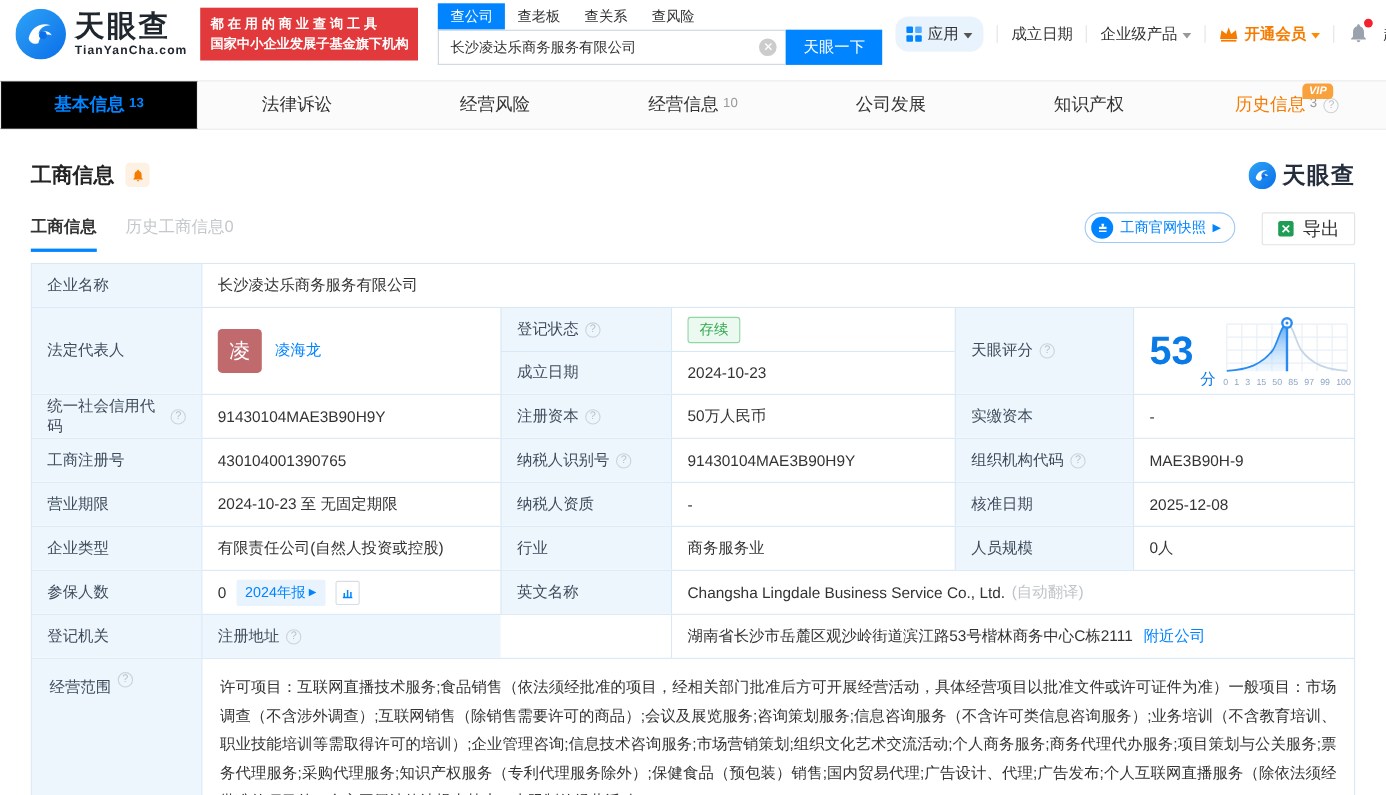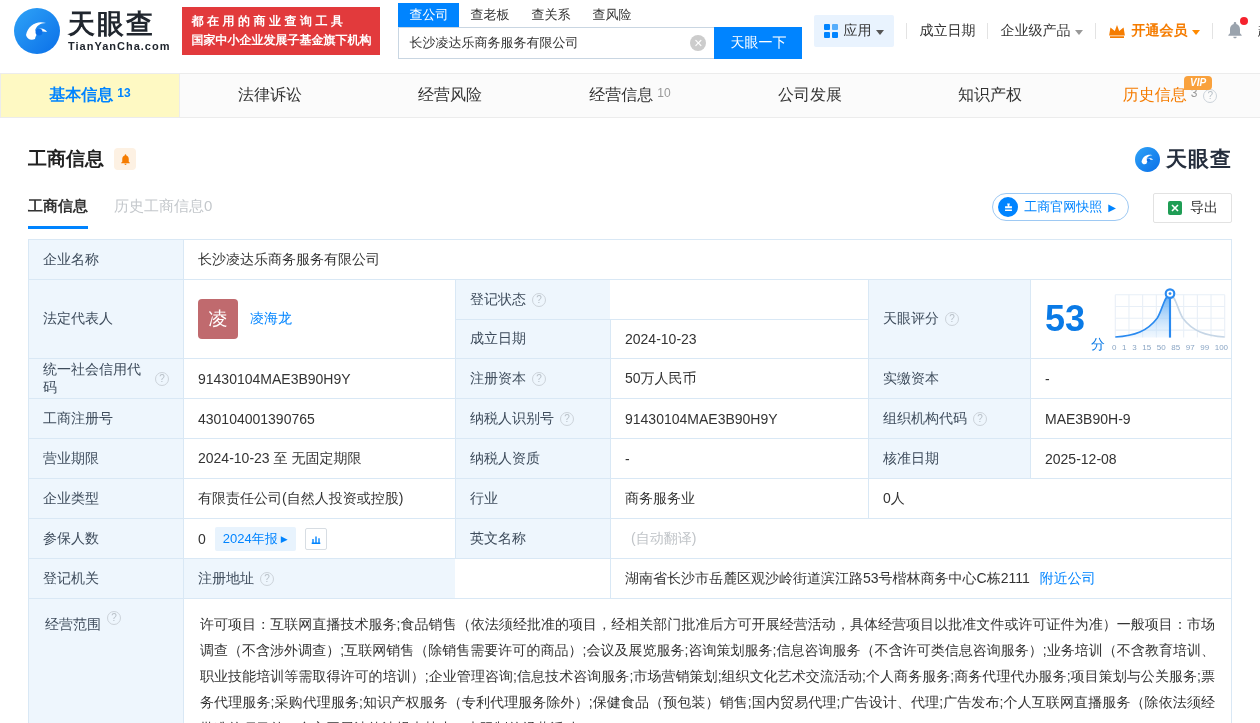--- a/index.html
+++ b/index.html
@@ -27,40 +27,40 @@
   .sbox{position:relative;}
   .sbox input{width:316px; height:32px; border:1px solid #c9d6e2; border-right:none;
     padding:0 30px 0 10px; font-size:13px; color:#333; outline:none;
     font-family:"Liberation Sans","DejaVu Sans",sans-serif;}
   .clear{position:absolute; right:8px; top:8px; width:16px; height:16px; border-radius:50%;
     background:#ccc; color:#fff; font-size:11px; line-height:16px; text-align:center; cursor:pointer;}
   .sbtn{height:32px; width:88px; background:var(--blue); color:#fff; border:none;
     font-size:14px; cursor:pointer; font-family:inherit;}
   .rnav{margin-left:auto; display:flex; align-items:center; gap:12px; font-size:14px; color:#333; white-space:nowrap;}
   .navitem{display:flex; align-items:center; gap:5px; cursor:pointer;}
-  .apps{background:#e9f3fe; padding:7px 10px; border-radius:2px;}
+  .apps{background:#e9f3fe; padding:7px 10px; border-radius:12px;}
   .gridicon{display:grid; grid-template-columns:6px 6px; grid-template-rows:6px 6px; gap:2px;}
   .gridicon i{background:var(--blue); border-radius:1px;}
   .gridicon i:nth-child(2){background:#56aefc;}
   .caret{width:0; height:0; border-left:4px solid transparent; border-right:4px solid transparent;
     border-top:5px solid #555; margin-top:2px;}
   .caret.or{border-top-color:var(--orange);}
   .caret.gy{border-top-color:#999;}
   .vipword{color:#f57c00; font-weight:bold;}
   .divider{width:1px; height:16px; background:#e3e3e3;}
   .bellwrap{position:relative; cursor:pointer;}
   .reddot{position:absolute; top:-3px; right:-3px; width:8px; height:8px; border-radius:50%; background:#f5222d;}
   
   .tabbar{height:45px; background:#fbfbfb; border-top:1px solid #ececec; border-bottom:1px solid #ececec;
     display:flex; margin-top:11px;}
   .tab{width:180px; display:flex; align-items:center; justify-content:center; font-size:16px;
     color:#333; cursor:pointer; position:relative;}
   .tab .count{font-size:12px; color:#999; margin-left:4px; align-self:flex-start; margin-top:12px;}
   .tab .count:empty{display:none;}
-  .tab.active{background:#fef9c3; color:var(--blue); font-weight:bold;
+  .tab.active{background:#000000; color:var(--blue); font-weight:bold;
     border-left:1px solid #ececec; border-right:1px solid #ececec;}
   .tab.active .count{color:var(--blue);}
   .tab.history{color:#f57c00;}
   .vipbadge{position:absolute; top:2px; left:50%; margin-left:14px; background:#f9a13c;
     color:#fff; font-size:10px; font-weight:bold; font-style:italic; padding:1px 6px 2px;
     border-radius:4px 4px 4px 0;text-align:center;}
   .q{display:inline-block; width:14px; height:14px; border:1px solid #ccd3da; border-radius:50%;
     color:#b8c0c8; font-size:10px; line-height:12px; text-align:center; margin-left:6px;
     font-style:normal; flex:none; cursor:pointer;}
   .q::after{content:"?";}
@@ -76,21 +76,21 @@
   .subtab{font-size:15px; font-weight:bold; color:#333; padding-bottom:10px;
     border-bottom:3px solid var(--blue); cursor:pointer;}
   .subtab.off{color:#c4c8cc; font-weight:normal; border-bottom:3px solid transparent; margin-left:26px;}
   .actions{margin-left:auto; display:flex; gap:24px; margin-bottom:6px;}
   .snap{display:flex; align-items:center; gap:6px; border:1px solid #9ec9f3; border-radius:15px;
     height:28px; padding:0 12px 0 5px; color:var(--blue); font-size:13px; background:#fff; cursor:pointer;}
   .snap .arr{font-size:10px;}
   .stamp{width:20px; height:20px; border-radius:50%; background:var(--blue);
     display:flex; align-items:center; justify-content:center;}
   .export{display:flex; align-items:center; gap:7px; border:1px solid #e2e2e2; border-radius:2px;
-    height:30px; padding:0 13px; font-size:14px; color:#333; background:#fff; cursor:pointer;}
+    height:30px; padding:0 13px; font-size:17px; color:#333; background:#fff; cursor:pointer;}
   
   .tbl{border:1px solid var(--line); margin-top:10px;}
   .r{display:grid; grid-template-columns:154px 272px 155px 258px 162px 1fr;}
   .r + .r{border-top:1px solid var(--line);}
   .cell{min-height:39px; display:flex; align-items:center; padding:0 14px; font-size:14px;
     border-left:1px solid var(--line); overflow:hidden;}
   .cell.first{border-left:none;}
   .lc{background:var(--labelbg); color:var(--label);}
   .r2{grid-template-rows:39px 39px;}
   .span2{grid-row:1/3;}
@@ -291,20 +291,23 @@
         <span>法定代表人</span>
       </div>
       <div class="cell rep span2" style="grid-column:2;">
         <span class="avatar">凌</span>
         <a class="link">凌海龙</a>
       </div>
       <div class="cell lc" style="grid-column:3; grid-row:1;text-align:right;">
         <span>登记状态</span>
           <i class="q"></i>
       </div>
+      <div class="cell" style="grid-column:4; grid-row:1;">
+        <span class="tag-green">存续</span>
+      </div>
       <div class="cell lc row2b" style="grid-column:3; grid-row:2;">
         <span>成立日期</span>
       </div>
       <div class="cell row2b" style="grid-column:4; grid-row:2;">
         <span>2024-10-23</span>
       </div>
       <div class="cell lc span2" style="grid-column:5;">
         <span>天眼评分</span>
           <i class="q"></i>
       </div>
@@ -418,20 +421,23 @@
         </div>
       <div class="cell">
           <span>有限责任公司(自然人投资或控股)</span>
         </div>
       <div class="cell lc">
           <span>行业</span>
         </div>
       <div class="cell">
           <span>商务服务业</span>
         </div>
+      <div class="cell lc">
+          <span>人员规模</span>
+        </div>
       <div class="cell">
           <span>0人</span>
         </div>
     </div>
 
     <div class="r">
       <div class="cell lc first">
           <span>参保人数</span>
         </div>
       <div class="cell insured">
@@ -443,20 +449,21 @@
         <span class="chartbtn">
           <svg width="12" height="12" viewBox="0 0 14 14">
             <path stroke="#0084ff" stroke-width="1.6" d="M2 12h10M3.5 11V7M7 11V4M10.5 11V6"></path>
           </svg>
         </span>
       </div>
       <div class="cell lc">
           <span>英文名称</span>
         </div>
       <div class="cell" style="grid-column:4/7;">
+        <span>Changsha Lingdale Business Service Co., Ltd.</span>
         <span class="ennote">(自动翻译)</span>
       </div>
     </div>
 
     <div class="r">
       <div class="cell lc first">
           <span>登记机关</span>
         </div>
       <div class="cell lc">
         <span>注册地址</span>

